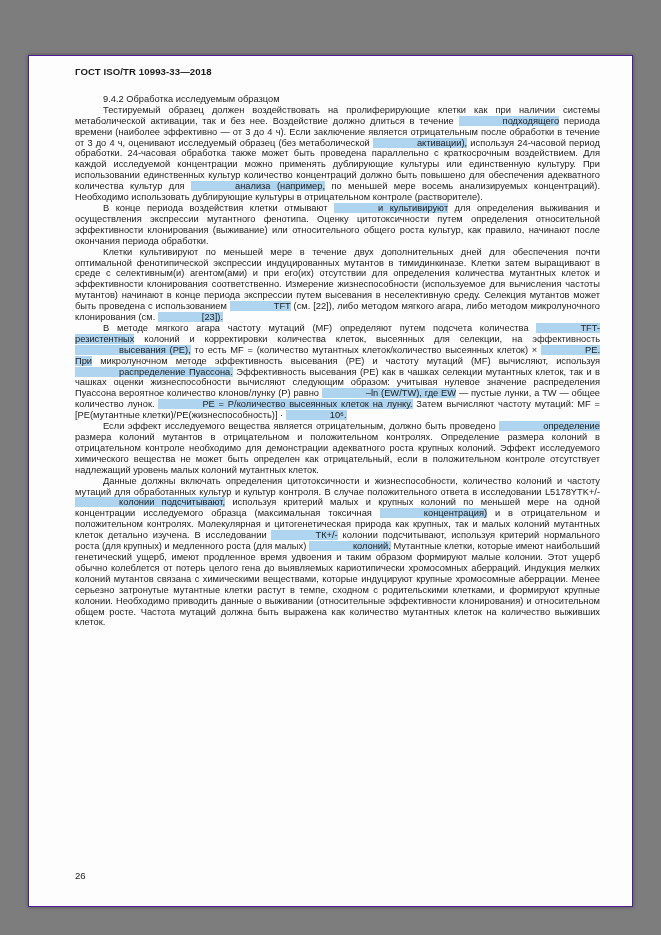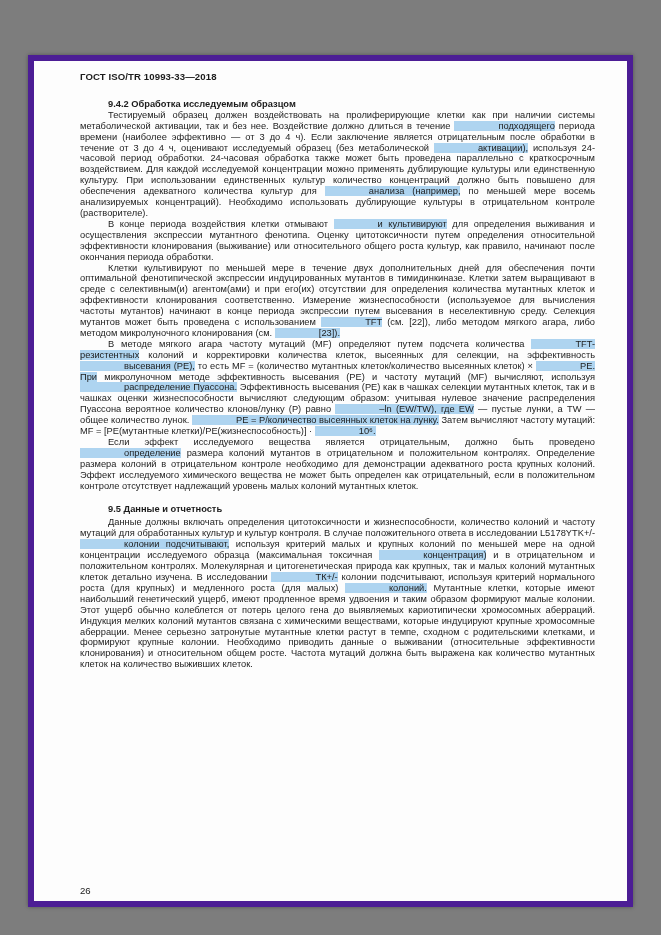--- a/index.html
+++ b/index.html
@@ -13,66 +13,65 @@
     box-sizing: border-box;
     padding: 55px 28px 0 28px;
     background: var(--bg, #7d7d7d);
     overflow: hidden;
   }
   .page {
     position: relative;
     width: 605px; height: 852px;
     box-sizing: border-box;
     background: #fdfdfd;
-    border: 6px solid #4c1d95;
+    border: 1px solid #4c1d95;
     box-shadow: 0 0 4px rgba(0,0,0,0.35);
     padding: 11px 32px 12px 46px;
     color: #1c1c1c;
     font-size: 9.3px;
     line-height: 10.9px;
   }
   .page-header {
     font-weight: bold;
     font-size: 9.6px;
     margin-bottom: 16px;
     letter-spacing: 0.1px;
   }
   .heading {
-    font-weight: bold;
+    font-weight: normal;
     text-indent: 28px;
     text-align: left;
     margin: 9px 0 0 0;
   }
   .heading.spaced { margin-top: 12px; margin-bottom: 3px; }
   .para {
     text-align: justify;
     text-indent: 28px;
     margin: 0;
   }
   .hl {
     background: var(--hl, #aed4f0);
     padding-left: 44px;
   }
   .page-number {
     position: absolute;
-    left: 46px; bottom: 4px;
+    left: 46px; bottom: 24px;
     font-size: 9.6px;
   }
 </style>
 </head>
 <body>
 
 <div class="canvas">
   <div class="page">
     <div class="page-header">ГОСТ ISO/TR 10993-33—2018</div>
     <div id="content">
         <div class="heading">9.4.2 Обработка исследуемым образцом</div>
         <div class="para"><span>Тестируемый образец должен воздействовать на пролиферирующие клетки как при наличии системы метаболической активации, так и без нее. Воздействие должно длиться в течение </span><span class="hl">подходящего</span><span> периода времени (наиболее эффективно — от 3 до 4 ч). Если заключение является отрицательным после обработки в течение от 3 до 4 ч, оценивают исследуемый образец (без метаболической </span><span class="hl">активации),</span><span> используя 24-часовой период обработки. 24-часовая обработка также может быть проведена параллельно с краткосрочным воздействием. Для каждой исследуемой концентрации можно применять дублирующие культуры или единственную культуру. При использовании единственных культур количество концентраций должно быть повышено для обеспечения адекватного количества культур для </span><span class="hl">анализа (например,</span><span> по меньшей мере восемь анализируемых концентраций). Необходимо использовать дублирующие культуры в отрицательном контроле (растворителе).</span></div>
         <div class="para"><span>В конце периода воздействия клетки отмывают </span><span class="hl">и культивируют</span><span> для определения выживания и осуществления экспрессии мутантного фенотипа. Оценку цитотоксичности путем определения относительной эффективности клонирования (выживание) или относительного общего роста культур, как правило, начинают после окончания периода обработки.</span></div>
         <div class="para"><span>Клетки культивируют по меньшей мере в течение двух дополнительных дней для обеспечения почти оптимальной фенотипической экспрессии индуцированных мутантов в тимидинкиназе. Клетки затем выращивают в среде с селективным(и) агентом(ами) и при его(их) отсутствии для определения количества мутантных клеток и эффективности клонирования соответственно. Измерение жизнеспособности (используемое для вычисления частоты мутантов) начинают в конце периода экспрессии путем высевания в неселективную среду. Селекция мутантов может быть проведена с использованием </span><span class="hl">TFT</span><span> (см. [22]), либо методом мягкого агара, либо методом микролуночного клонирования (см. </span><span class="hl">[23]).</span></div>
         <div class="para"><span>В методе мягкого агара частоту мутаций (MF) определяют путем подсчета количества </span><span class="hl">TFT-резистентных</span><span> колоний и корректировки количества клеток, высеянных для селекции, на эффективность </span><span class="hl">высевания (PE),</span><span> то есть MF = (количество мутантных клеток/количество высеянных клеток) × </span><span class="hl">PE. При</span><span> микролуночном методе эффективность высевания (PE) и частоту мутаций (MF) вычисляют, используя </span><span class="hl">распределение Пуассона.</span><span> Эффективность высевания (PE) как в чашках селекции мутантных клеток, так и в чашках оценки жизнеспособности вычисляют следующим образом: учитывая нулевое значение распределения Пуассона вероятное количество клонов/лунку (P) равно </span><span class="hl">–ln (EW/TW), где EW</span><span> — пустые лунки, а TW — общее количество лунок. </span><span class="hl">PE = P/количество высеянных клеток на лунку.</span><span> Затем вычисляют частоту мутаций: MF = [PE(мутантные клетки)/PE(жизнеспособность)] · </span><span class="hl">10⁶.</span></div>
         <div class="para"><span>Если эффект исследуемого вещества является отрицательным, должно быть проведено </span><span class="hl">определение</span><span> размера колоний мутантов в отрицательном и положительном контролях. Определение размера колоний в отрицательном контроле необходимо для демонстрации адекватного роста крупных колоний. Эффект исследуемого химического вещества не может быть определен как отрицательный, если в положительном контроле отсутствует надлежащий уровень малых колоний мутантных клеток.</span></div>
-        <div class="heading spaced">9.5 Данные и отчетность</div>
         <div class="para"><span>Данные должны включать определения цитотоксичности и жизнеспособности, количество колоний и частоту мутаций для обработанных культур и культур контроля. В случае положительного ответа в исследовании L5178YTK+/- </span><span class="hl">колонии подсчитывают,</span><span> используя критерий малых и крупных колоний по меньшей мере на одной концентрации исследуемого образца (максимальная токсичная </span><span class="hl">концентрация)</span><span> и в отрицательном и положительном контролях. Молекулярная и цитогенетическая природа как крупных, так и малых колоний мутантных клеток детально изучена. В исследовании </span><span class="hl">ТК+/-</span><span> колонии подсчитывают, используя критерий нормального роста (для крупных) и медленного роста (для малых) </span><span class="hl">колоний.</span><span> Мутантные клетки, которые имеют наибольший генетический ущерб, имеют продленное время удвоения и таким образом формируют малые колонии. Этот ущерб обычно колеблется от потерь целого гена до выявляемых кариотипически хромосомных аберраций. Индукция мелких колоний мутантов связана с химическими веществами, которые индуцируют крупные хромосомные аберрации. Менее серьезно затронутые мутантные клетки растут в темпе, сходном с родительскими клетками, и формируют крупные колонии. Необходимо приводить данные о выживании (относительные эффективности клонирования) и относительном общем росте. Частота мутаций должна быть выражена как количество мутантных клеток на количество выживших клеток.</span></div>
       </div>
     <div class="page-number">26</div>
   </div>
 </div>
 
 </body></html>

